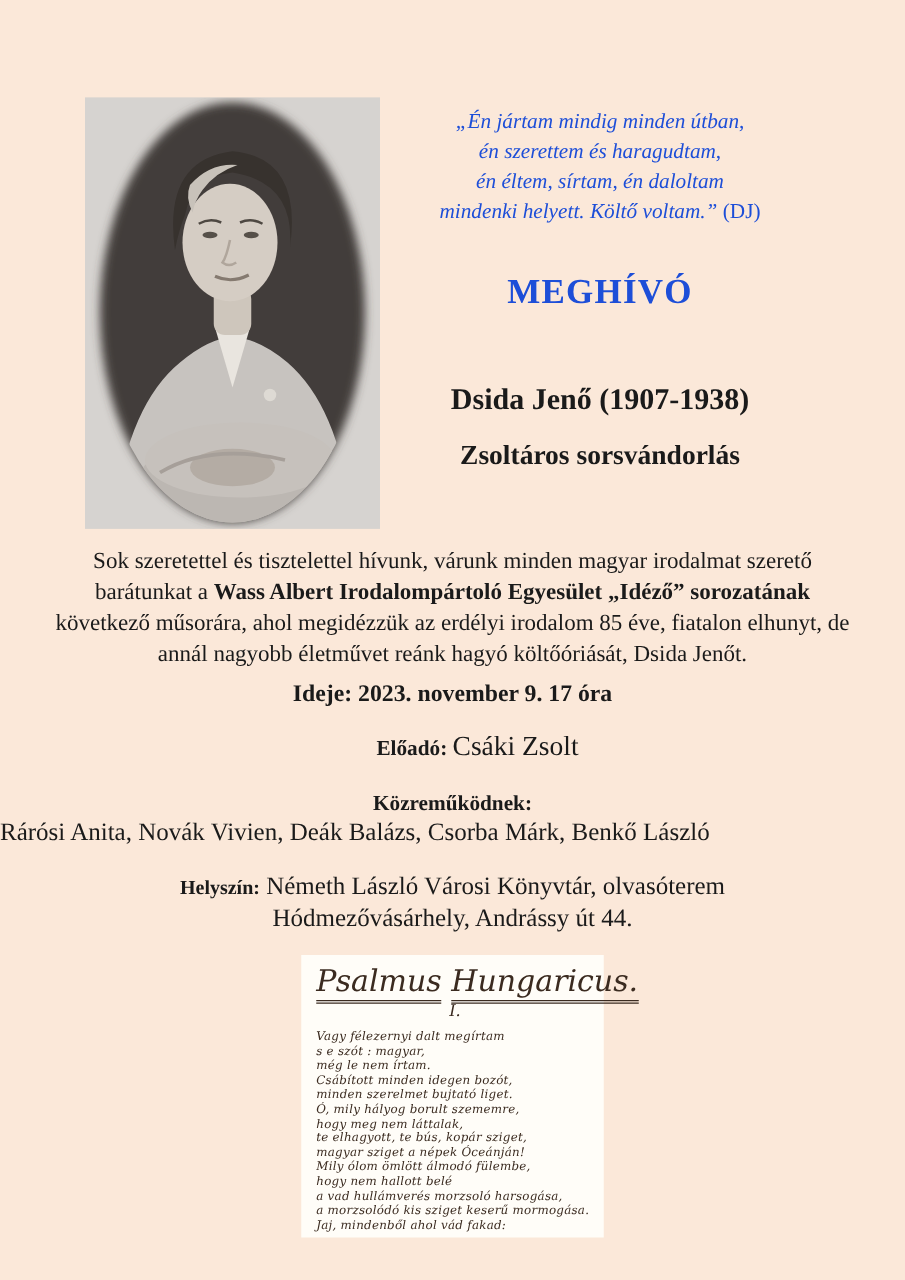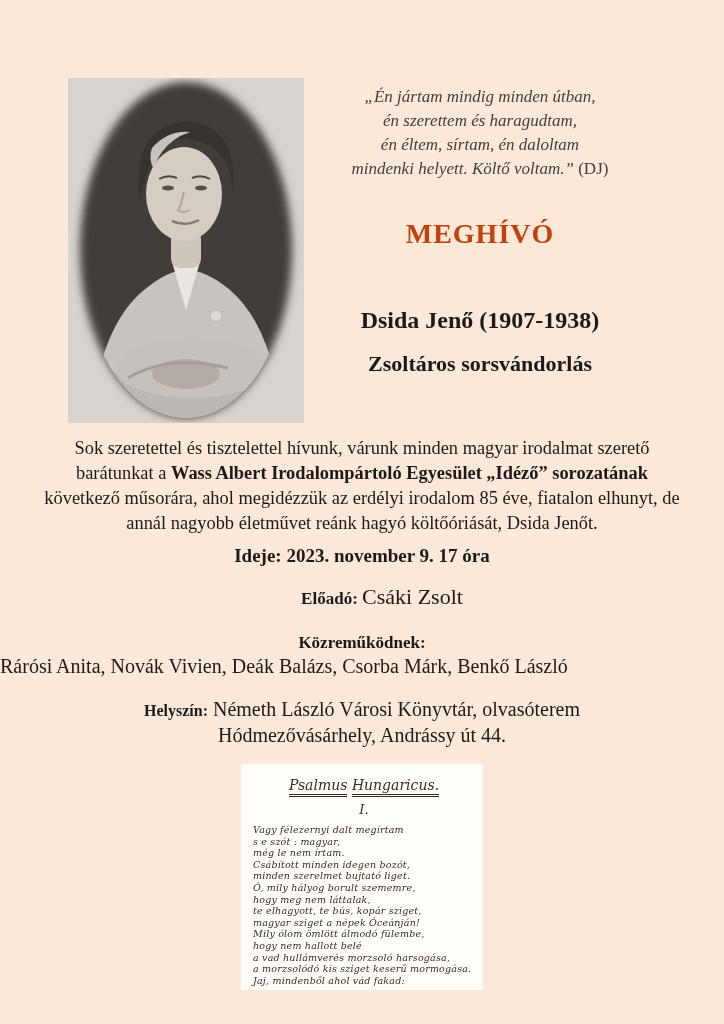--- a/index.html
+++ b/index.html
@@ -26,30 +26,30 @@
   .right-col {
     position: absolute;
     left: 305px; top: 85px;
     width: 350px;
     text-align: center;
   }
   .quote {
     font-style: italic;
     font-size: 17px;
     line-height: 24px;
-    color: #404040;
+    color: #1d4ed8;
   }
   .quote .attr { font-style: normal; }
   .main-title {
     margin: 36px 0 0 0;
     font-size: 28px;
     line-height: 34px;
     font-weight: bold;
     letter-spacing: 1px;
-    color: #c2410c;
+    color: #1d4ed8;
   }
   .subject-name {
     margin: 54px 0 0 0;
     font-size: 24px;
     line-height: 30px;
     font-weight: bold;
   }
   .subject-subtitle {
     margin: 13px 0 0 0;
     font-size: 22px;
@@ -105,21 +105,21 @@
     height: 226px;
     background: #FFFDF8;
     color: #3B2B20;
     font-family: "DejaVu Serif", serif;
     font-style: italic;
     box-sizing: border-box;
     padding: 9px 8px 0 12px;
   }
   .ms-title {
     text-align: center;
-    font-size: 14px;
+    font-size: 24px;
     line-height: 24px;
     white-space: nowrap;
   }
   .ms-title .word {
     border-bottom: 3px double #3B2B20;
     padding-bottom: 1px;
   }
   .ms-section {
     text-align: center;
     font-size: 13px;

